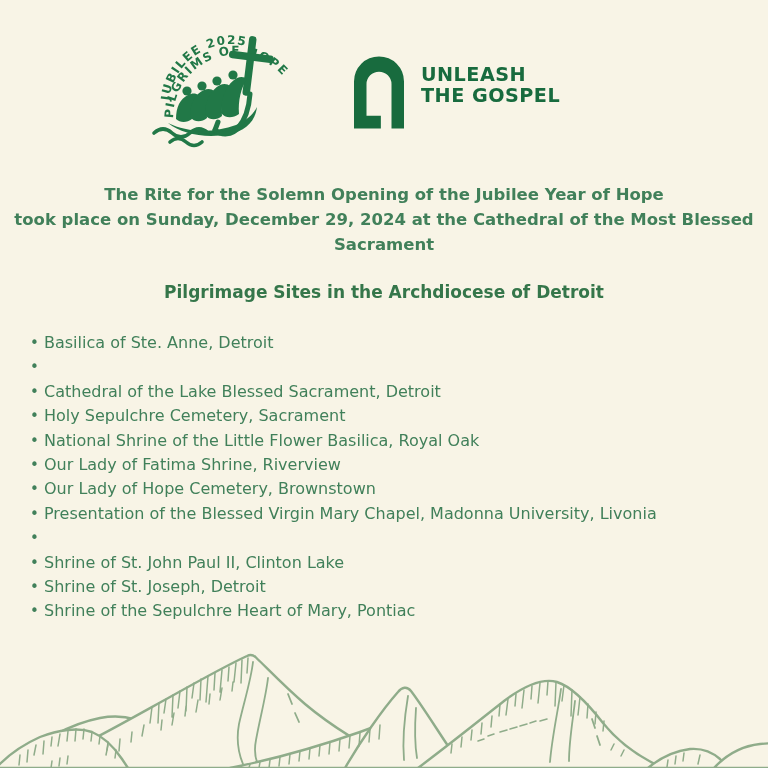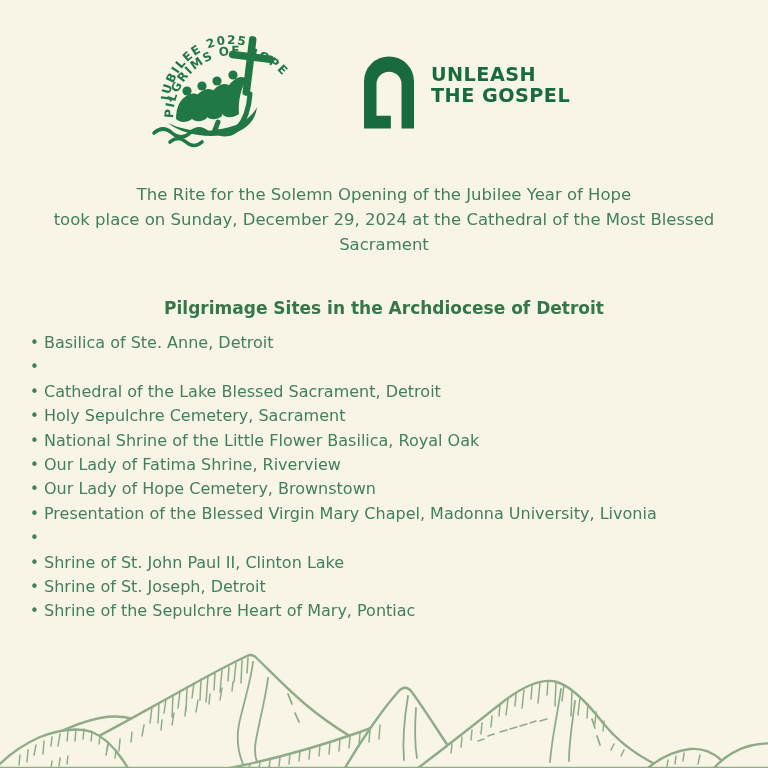--- a/index.html
+++ b/index.html
@@ -3,35 +3,35 @@
 <meta charset="utf-8">
 <style>
   html,body{margin:0;padding:0;}
   body{
     width:768px;height:768px;overflow:hidden;position:relative;
     background:#f8f4e6;
     font-family:"DejaVu Sans","Liberation Sans",sans-serif;
   }
   .logo-row{position:absolute;top:30px;left:138px;display:flex;align-items:flex-start;}
   .jubilee-logo{width:190px;height:150px;}
-  .utg-logo{display:flex;align-items:flex-start;margin-left:36px;margin-top:26px;}
+  .utg-logo{display:flex;align-items:flex-start;margin-left:26px;margin-top:26px;}
   .utg-arch{width:50px;height:73px;}
   .utg-text{
     margin-left:17px;margin-top:8px;
     color:#186b3e;font-weight:800;font-size:20px;line-height:21px;
     letter-spacing:0.5px;transform:scaleX(0.96);transform-origin:left top;
     white-space:nowrap;
   }
   .intro{
     position:absolute;top:182px;left:0;width:768px;text-align:center;
-    color:#41805a;font-size:16.5px;line-height:25px;
+    color:#41805a;font-size:16.5px;line-height:25px;font-weight:bold;
   }
   .section-heading{
     position:absolute;top:282px;left:0;width:768px;text-align:center;
-    color:#35764a;font-size:17px;font-weight:bold;line-height:20px;margin-top:16px;
+    color:#35764a;font-size:17px;font-weight:bold;line-height:20px;
   }
   .sites{position:absolute;top:331px;left:30px;width:720px;}
   .site-row{
     display:flex;align-items:flex-start;
     color:#41805a;font-size:16px;line-height:24.4px;
   }
   .site-bullet{width:14px;flex:0 0 14px;font-size:15px;}
   .mountains{position:absolute;left:0;bottom:0;width:768px;height:116px;display:block;}
   .m-outline{fill:#f8f4e6;stroke:#8fac8a;stroke-width:2.4;stroke-linejoin:round;}
   .m-line{fill:none;stroke:#8fac8a;stroke-width:1.8;stroke-linecap:round;}

